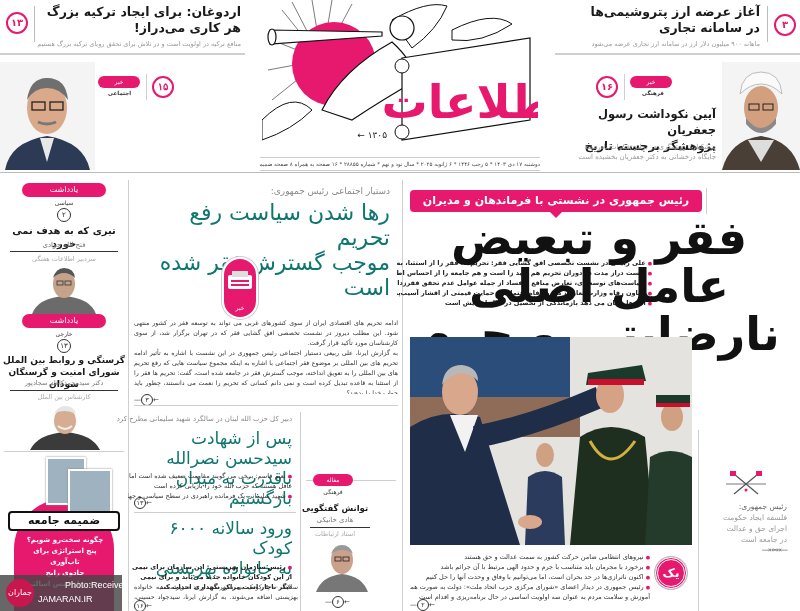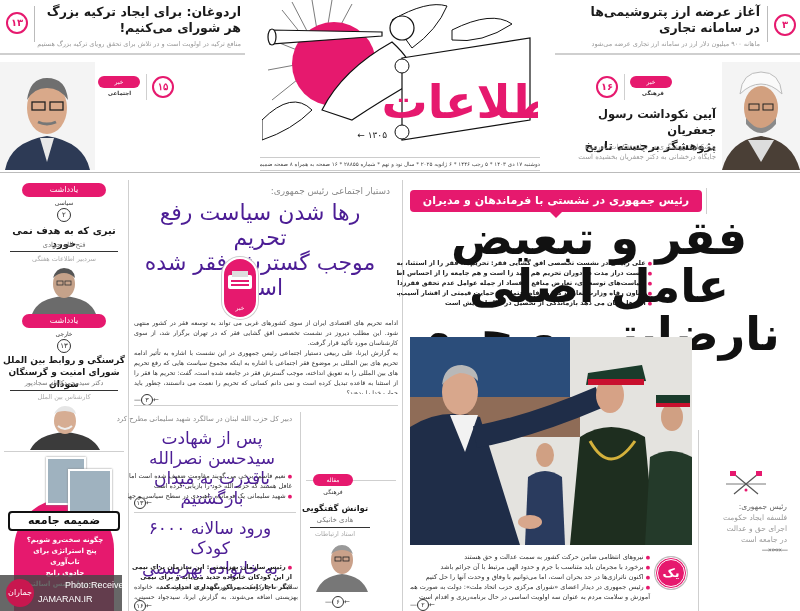--- a/index.html
+++ b/index.html
@@ -49,21 +49,21 @@
   .bullets { position: absolute; text-align: right; font-size: 6.5px; line-height: 10px; color: #333; }
   .bullets .b { display: block; white-space: nowrap; }
   .bullets .b:before { content: "●"; color: #e6196e; font-size: 5px; margin-left: 2px; }
   .bullets.bold .b { font-weight: bold; color: #222; }
 
   .page-ref { position: absolute; font-size: 7px; color: #333; white-space: nowrap; }
   .page-ref .c { display: inline-block; width: 12px; height: 12px; border: 1px solid #333; border-radius: 50%; text-align: center; line-height: 10px; font-size: 6.5px; }
 
   
   .col-kicker { position: absolute; font-size: 9px; color: #888; text-align: right; white-space: nowrap; }
-  .col-headline { position: absolute; text-align: center; font-size: 22px; line-height: 25px; color: #4c1d95; }
+  .col-headline { position: absolute; text-align: right; font-size: 22px; line-height: 25px; color: #0f766e; }
   .body-text { position: absolute; text-align: justify; font-size: 6.3px; line-height: 10px; color: #333; }
 
   .stamp { position: absolute; left: 222px; top: 257px; width: 36px; height: 62px; background: #e6196e; border-radius: 18px; border: 2px solid #fff; box-shadow: 0 0 0 1px #ccc; }
   .stamp .txt { position: absolute; bottom: 6px; width: 100%; text-align: center; color: #fff; font-size: 6px; }
 
   
   .col-tag { position: absolute; height: 14px; background: #e6196e; border-radius: 7px; color: #fff; font-size: 8px; text-align: center; line-height: 14px; }
   .col-small { position: absolute; font-size: 6px; text-align: center; color: #333; }
   .col-title { position: absolute; font-size: 10px; font-weight: bold; text-align: center; line-height: 13px; }
   .col-author { position: absolute; font-size: 7px; text-align: center; color: #777; }
@@ -85,21 +85,21 @@
   .maghaleh-tag { position: absolute; left: 313px; top: 474px; width: 40px; height: 12px; background: #e6196e; border-radius: 6px; color: #fff; font-size: 6px; text-align: center; line-height: 12px; }
 </style>
 </head>
 <body>
 
 <div class="teaser" style="left:0;width:245px;">
   <div class="num-circle" style="left:6px;top:12px;">۱۳</div>
   <div class="vbar" style="left:34px;top:6px;height:36px;"></div>
   <h3 style="right:4px;top:4px;width:200px;">
     <span>اردوغان: برای ایجاد ترکیه بزرگ</span><br>
-    <span>هر شورای می‌کنیم!</span>
+    <span>هر کاری می‌دراز!</span>
   </h3>
   <p style="right:4px;top:40px;">منافع ترکیه در اولویت است و در تلاش برای تحقق رویای ترکیه بزرگ هستیم</p>
 </div>
 
 <div class="teaser" style="left:555px;width:245px;">
   <div class="num-circle" style="right:4px;top:14px;">۳</div>
   <div class="vbar" style="right:32px;top:6px;height:36px;"></div>
   <h3 style="right:40px;top:4px;width:200px;">
     <span>آغاز عرضه ارز پتروشیمی‌ها</span><br>
     <span>در سامانه تجاری</span>

